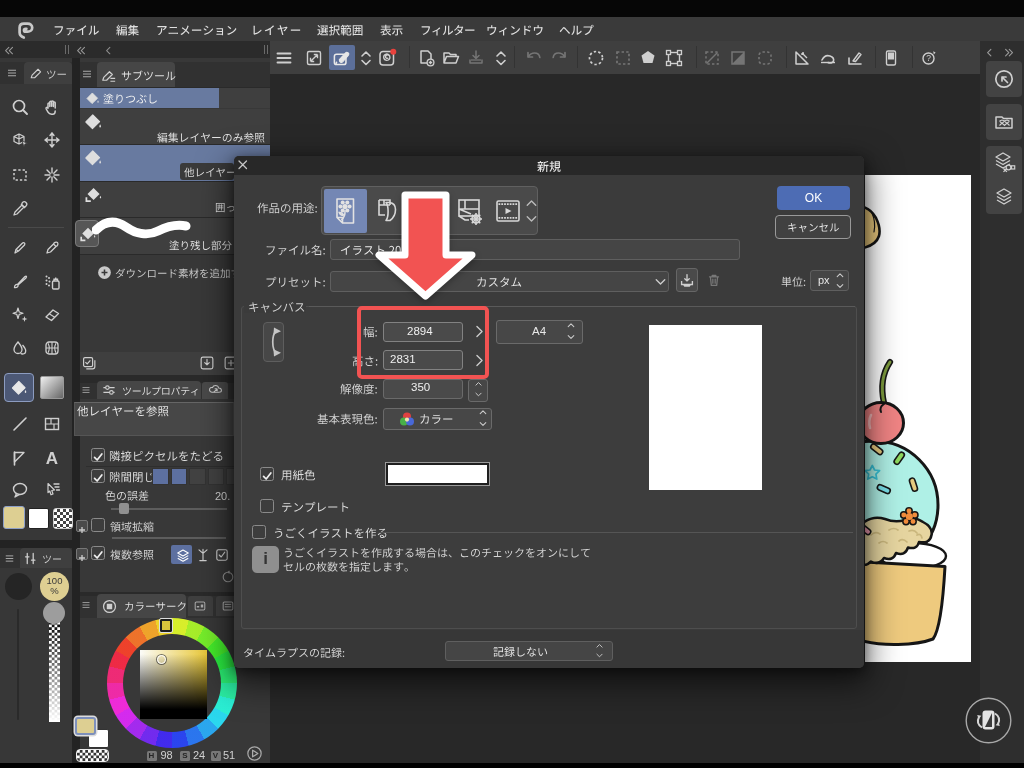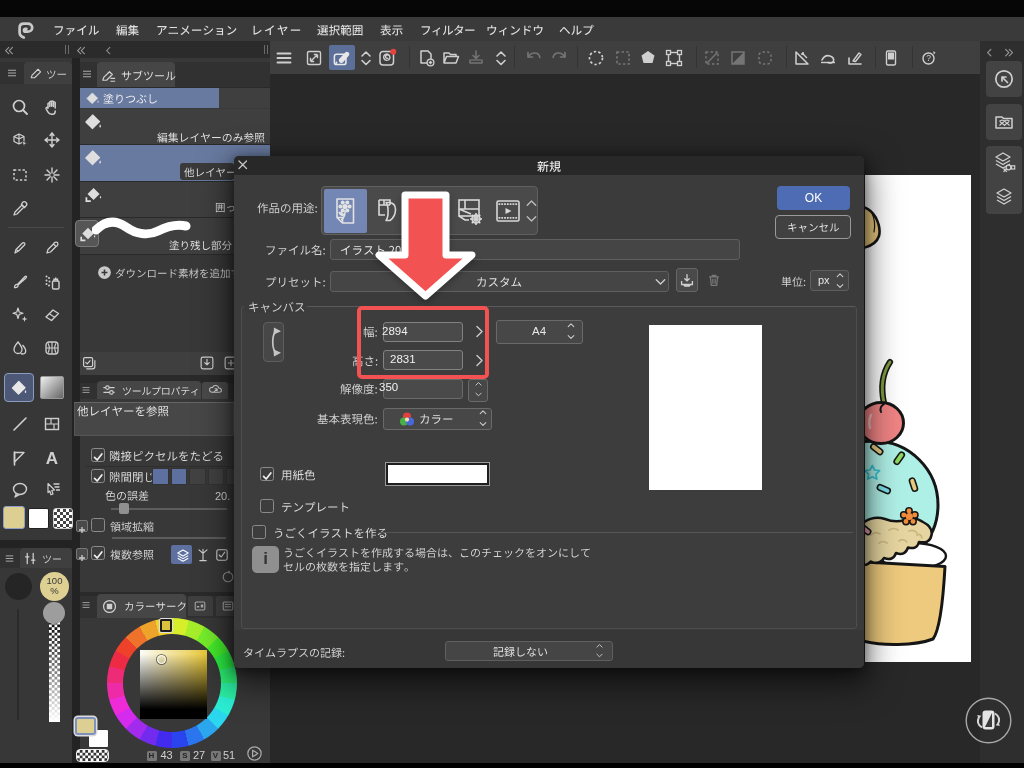--- a/index.html
+++ b/index.html
@@ -793,23 +793,23 @@
     </div>
 <div class="abs" style="left:139.7px;top:650.2px;width:67.5px;height:68.8px;background:linear-gradient(to right, #fbfbf8 0%, #e9c838 100%)">
 <div style="position:absolute;inset:0;background:linear-gradient(to bottom, rgba(0,0,0,0) 6%, rgba(0,0,0,1) 86%)"></div>
 <div style="position:absolute;left:17px;top:4.5px;width:9px;height:9px;border-radius:50%;border:1.6px solid #fff;box-shadow:0 0 0 1px rgba(60,60,60,.7)"></div>
 </div>
 <div class="abs" style="left:159.5px;top:618.5px;width:12px;height:13px;background:#d9c33c;border:2px solid #1e1e1e;outline:1.5px solid #ddd;border-radius:1px"></div>
 <div class="abs" style="left:87.5px;top:728.5px;width:21px;height:19px;background:#fff;border:1px solid #333;border-radius:2px"></div>
 <div class="abs" style="left:74.5px;top:716.5px;width:21px;height:18px;background:#ddcf92;border:2px solid #7e90bb;border-radius:3px;box-shadow:0 0 0 1.5px #ddd"></div>
 <div class="abs" style="left:75.5px;top:748.5px;width:33px;height:13px;background:conic-gradient(#333 25%,#fff 0 50%,#333 0 75%,#fff 0) 0 0/5.5px 5.5px;border:1.5px solid #eee;border-radius:4px"></div>
 <div class="abs" style="left:146.5px;top:750.5px;width:10px;height:10px;background:#777;border-radius:1.5px;color:#262626;font-size:8px;font-weight:bold;text-align:center;line-height:10px">H</div>
-<div style="position:absolute;left:160.5px;top:747.2px;font-size:11.0px;color:#d0d0d0;white-space:nowrap;line-height:16.5px">43</div>
+<div style="position:absolute;left:160.5px;top:747.2px;font-size:11.0px;color:#d0d0d0;white-space:nowrap;line-height:16.5px">98</div>
 <div class="abs" style="left:180px;top:750.5px;width:10px;height:10px;background:#777;border-radius:1.5px;color:#262626;font-size:8px;font-weight:bold;text-align:center;line-height:10px">S</div>
-<div style="position:absolute;left:193.0px;top:747.2px;font-size:11.0px;color:#d0d0d0;white-space:nowrap;line-height:16.5px">27</div>
+<div style="position:absolute;left:193.0px;top:747.2px;font-size:11.0px;color:#d0d0d0;white-space:nowrap;line-height:16.5px">24</div>
 <div class="abs" style="left:210.5px;top:750.5px;width:10px;height:10px;background:#777;border-radius:1.5px;color:#262626;font-size:8px;font-weight:bold;text-align:center;line-height:10px">V</div>
 <div style="position:absolute;left:223.0px;top:747.2px;font-size:11.0px;color:#d0d0d0;white-space:nowrap;line-height:16.5px">51</div>
 <svg class="abs" style="left:244.5px;top:743.5px" width="19" height="19" viewBox="0 0 20 20">
       <circle cx="10" cy="10" r="7" stroke="#aaa" stroke-width="1.3" fill="none"></circle>
       <path d="M8 6.5 L13.5 10 L8 13.5 Z" stroke="#aaa" stroke-width="1.3" fill="none" stroke-linejoin="round"></path>
     </svg>
 <div class="abs" style="left:865px;top:175px;width:106px;height:487px;background:#fff;overflow:hidden">
       <svg width="106" height="487" viewBox="0 0 106 487" style="position:absolute;left:0;top:0">
 <g stroke-linejoin="round" stroke-linecap="round">
 <path d="M-2 73 L-2 32 Q6 34 11 43 Q16 53 14 61 Q11 70 -2 73 Z" fill="#e9c87d" stroke="#161616" stroke-width="2.6"></path>
@@ -990,21 +990,21 @@
 <svg class="abs" style="left:264px;top:325px" width="19" height="34" viewBox="0 0 19 34">
 <path d="M12.5 5.5 C7.5 10 7.5 24 12.5 28.5" stroke="#c5c5c5" stroke-width="1.7" fill="none"></path>
 <path d="M10 2.5 l7 3.8 -7.6 3.4 z" fill="#c5c5c5"></path>
       <path d="M10 31.5 l7 -3.8 -7.6 -3.4 z" fill="#c5c5c5"></path>
     </svg>
 <div style="position:absolute;left:363.3px;top:324.4px;line-height:0"><svg width="14.7" height="16.7" style="overflow:visible" fill="#d5d5d5">
         <use href="#g113" transform="translate(0.00,12.42) scale(0.011500,-0.011500)"></use>
         <use href="#g96" transform="translate(11.50,12.42) scale(0.011500,-0.011500)"></use>
       </svg></div>
 <div class="abs" style="left:383px;top:321.5px;width:80px;height:20px;background:#4a4a4a;border:1px solid #828282;border-radius:3px"></div>
-<div style="position:absolute;left:382px;top:322.9px;font-size:11.5px;color:#f0f0f0;white-space:nowrap;line-height:17.2px">2894</div>
+<div style="position:absolute;left:407px;top:322.9px;font-size:11.5px;color:#f0f0f0;white-space:nowrap;line-height:17.2px">2894</div>
 <svg class="abs" style="left:470.5px;top:323.0px" width="17" height="17" viewBox="0 0 20 20">
       <path d="M7 4 L13 10 L7 16" stroke="#ccc" stroke-width="1.6" fill="none" stroke-linecap="round" stroke-linejoin="round"></path>
     </svg>
 <div style="position:absolute;left:351.8px;top:352.9px;z-index:21;line-height:0"><svg width="26.2" height="16.7" style="overflow:visible" fill="#d5d5d5">
         <use href="#g114" transform="translate(0.00,12.42) scale(0.011500,-0.011500)"></use>
         <use href="#g115" transform="translate(11.50,12.42) scale(0.011500,-0.011500)"></use>
         <use href="#g96" transform="translate(23.00,12.42) scale(0.011500,-0.011500)"></use>
       </svg></div>
 <div class="abs" style="left:383px;top:350px;width:80px;height:20px;background:#4a4a4a;border:1px solid #828282;border-radius:3px"></div>
 <div style="position:absolute;left:390.0px;top:351.4px;font-size:11.5px;color:#f0f0f0;white-space:nowrap;line-height:17.2px">2831</div>
@@ -1019,21 +1019,21 @@
 <svg class="abs" style="left:564.0px;top:330.0px" width="14" height="14" viewBox="0 0 20 20">
       <path d="M6 8 L10 12 L14 8" stroke="#ccc" stroke-width="1.5" fill="none" stroke-linecap="round" stroke-linejoin="round"></path>
     </svg>
 <div style="position:absolute;left:340.3px;top:380.9px;line-height:0"><svg width="37.7" height="16.7" style="overflow:visible" fill="#d5d5d5">
         <use href="#g116" transform="translate(0.00,12.42) scale(0.011500,-0.011500)"></use>
         <use href="#g117" transform="translate(11.50,12.42) scale(0.011500,-0.011500)"></use>
         <use href="#g118" transform="translate(23.00,12.42) scale(0.011500,-0.011500)"></use>
         <use href="#g96" transform="translate(34.50,12.42) scale(0.011500,-0.011500)"></use>
       </svg></div>
 <div class="abs" style="left:383px;top:378.5px;width:80px;height:20px;background:#4a4a4a;border:1px solid #6a6a6a;border-radius:3px"></div>
-<div style="position:absolute;left:379px;top:379.4px;font-size:11.5px;color:#f0f0f0;white-space:nowrap;line-height:17.2px">350</div>
+<div style="position:absolute;left:411px;top:379.4px;font-size:11.5px;color:#f0f0f0;white-space:nowrap;line-height:17.2px">350</div>
 <div class="abs" style="left:468px;top:378.5px;width:20px;height:23px;background:#474747;border:1px solid #6a6a6a;border-radius:3px"></div>
 <svg class="abs" style="left:471.5px;top:377.5px" width="13" height="13" viewBox="0 0 20 20">
       <path d="M6 11 L10 7 L14 11" stroke="#ccc" stroke-width="1.5" fill="none" stroke-linecap="round" stroke-linejoin="round"></path>
     </svg>
 <svg class="abs" style="left:471.5px;top:387.5px" width="13" height="13" viewBox="0 0 20 20">
       <path d="M6 8 L10 12 L14 8" stroke="#ccc" stroke-width="1.5" fill="none" stroke-linecap="round" stroke-linejoin="round"></path>
     </svg>
 <div style="position:absolute;left:317.3px;top:411.4px;line-height:0"><svg width="60.7" height="16.7" style="overflow:visible" fill="#d5d5d5">
         <use href="#g119" transform="translate(0.00,12.42) scale(0.011500,-0.011500)"></use>
         <use href="#g120" transform="translate(11.50,12.42) scale(0.011500,-0.011500)"></use>

